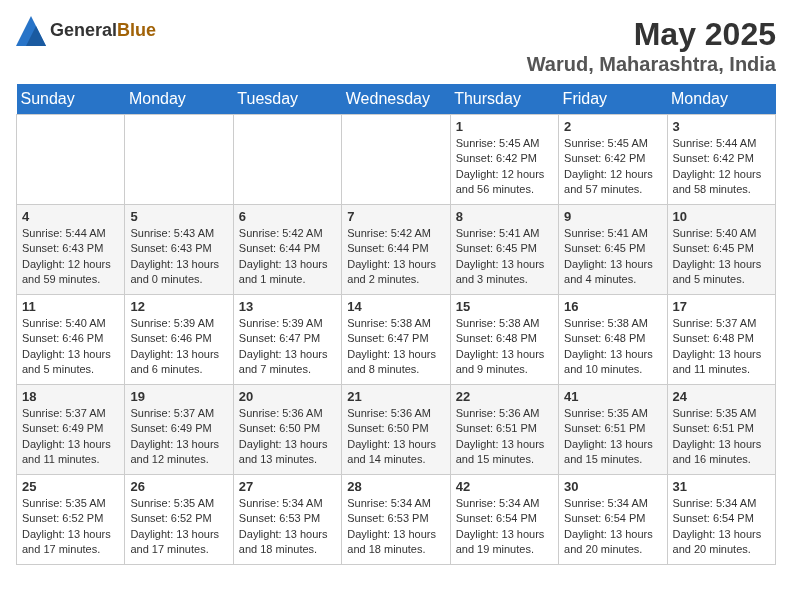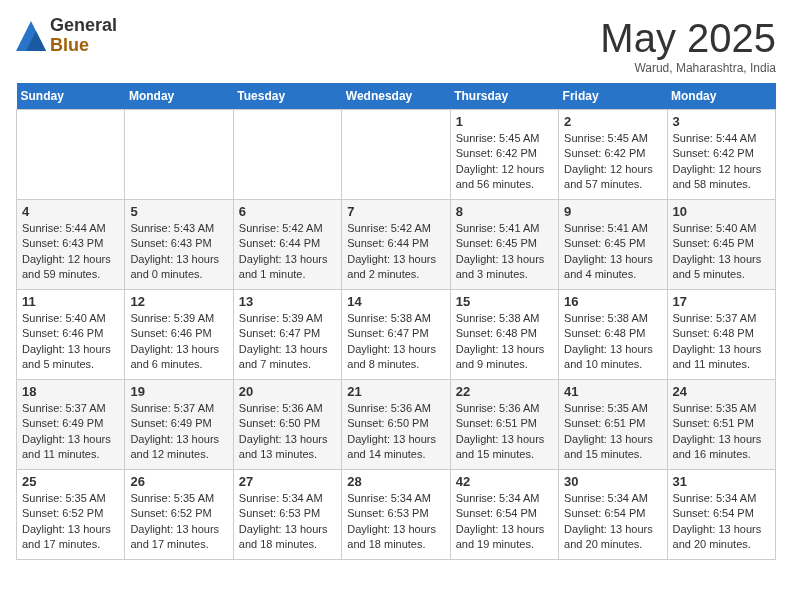--- a/index.html
+++ b/index.html
@@ -15,57 +15,56 @@
       justify-content: space-between;
       align-items: flex-start;
       margin-bottom: 8px;
     }
     .logo {
       display: flex;
       align-items: center;
     }
     .logo-text {
       display: flex;
-      flex-direction: column;
       font-weight: bold;
       font-size: 18px;
       line-height: 1.1;
     }
     .logo-text .general { color: #333; }
     .logo-text .blue { color: #a16207; }
     .logo-icon {
       width: 30px;
       height: 30px;
       margin-right: 4px;
     }
     .title-area {
       text-align: right;
     }
     .title-area h1 {
-      font-size: 40px;
-      font-weight: normal;
+      font-size: 32px;
+      font-weight: bold;
       color: #333;
     }
     .title-area h2 {
-      font-size: 12px;
+      font-size: 20px;
       color: #555;
-      font-weight: normal;
+      font-weight: bold;
     }
     table {
       width: 100%;
       border-collapse: collapse;
       font-size: 11px;
     }
     thead tr th {
       background-color: #2874c8;
       color: #fff;
       padding: 6px 4px;
       text-align: left;
-      font-size: 12px;
-      font-weight: bold;
+      font-size: 16px;
+      font-weight: normal;
     }
     tbody tr td {
       border: 1px solid #ccc;
       vertical-align: top;
       padding: 4px 5px;
       width: calc(100% / 7);
       height: 90px;
       background: #fff;
     }
     tbody tr:nth-child(even) td {

